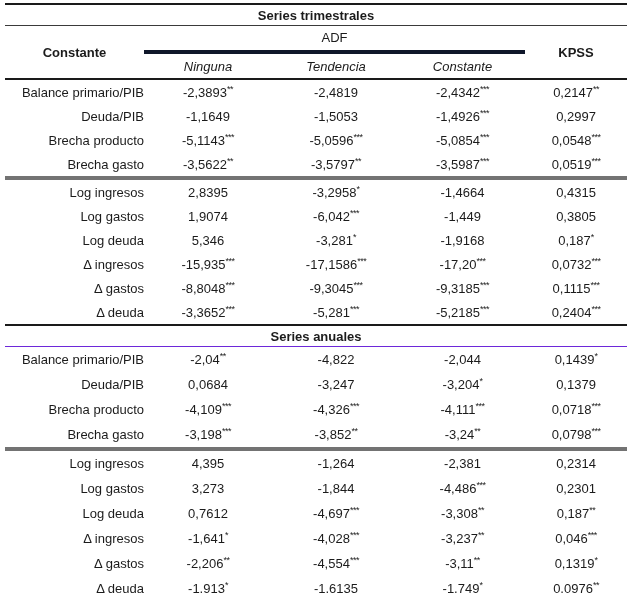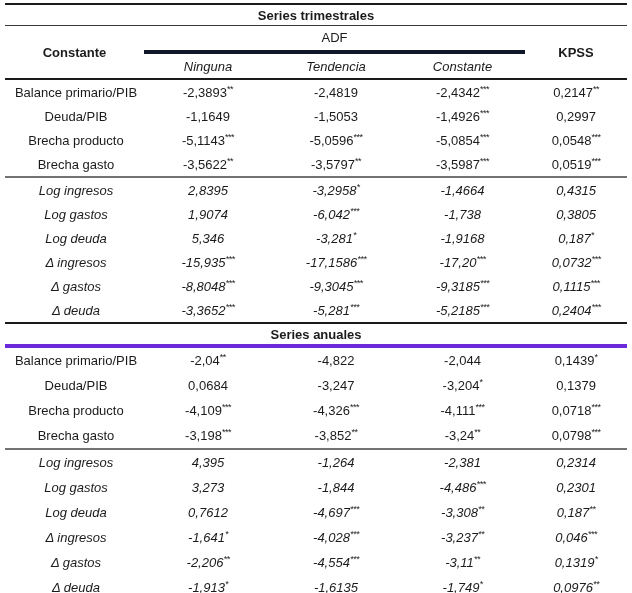--- a/index.html
+++ b/index.html
@@ -37,21 +37,21 @@
   }
 
   
   tr.section-row th {
     height: 20px;
     text-align: center;
     font-weight: bold;
     font-size: 13px;
   }
   thead tr.section-row th { border-bottom: 1px solid #3a3a3a; }
-  tbody.section-band { border-top: 2px solid #1a1a1a; border-bottom: 4px solid #6d28d9; }
+  tbody.section-band { border-top: 2px solid #1a1a1a; border-bottom: 1px solid #6d28d9; }
 
   
   tr.head-row1 th { height: 22px; vertical-align: middle; }
   th.var-head, th.kpss-head {
     text-align: center;
     font-weight: bold;
     vertical-align: middle;
   }
   th.adf-head {
     text-align: center;
@@ -66,23 +66,23 @@
     font-style: italic;
     font-size: 13px;
     vertical-align: middle;
   }
   thead { border-bottom: 2px solid #1a1a1a; }
 
   
   tbody.grp td { vertical-align: middle; }
   tbody.grp-q td { height: 24px; }
   tbody.grp-a td { height: 25px; }
-  tbody.grp-second { border-top: 2px solid #737373; font-style: italic; }
+  tbody.grp-second { border-top: 4px solid #737373; }
   td.var {
-    text-align: center;
+    text-align: right;
     padding-left: 3px;
   }
   td.num { text-align: center; }
   td.num sup {
     font-size: 9px;
     line-height: 0;
     vertical-align: super;
     letter-spacing: -0.5px;
   }
 </style>
@@ -148,21 +148,21 @@
           <td class="var">Log ingresos</td>
           <td class="num">2,8395</td>
           <td class="num">-3,2958<sup>*</sup></td>
           <td class="num">-1,4664</td>
           <td class="num">0,4315</td>
         </tr>
         <tr>
           <td class="var">Log gastos</td>
           <td class="num">1,9074</td>
           <td class="num">-6,042<sup>***</sup></td>
-          <td class="num">-1,738</td>
+          <td class="num">-1,449</td>
           <td class="num">0,3805</td>
         </tr>
         <tr>
           <td class="var">Log deuda</td>
           <td class="num">5,346</td>
           <td class="num">-3,281<sup>*</sup></td>
           <td class="num">-1,9168</td>
           <td class="num">0,187<sup>*</sup></td>
         </tr>
         <tr>

